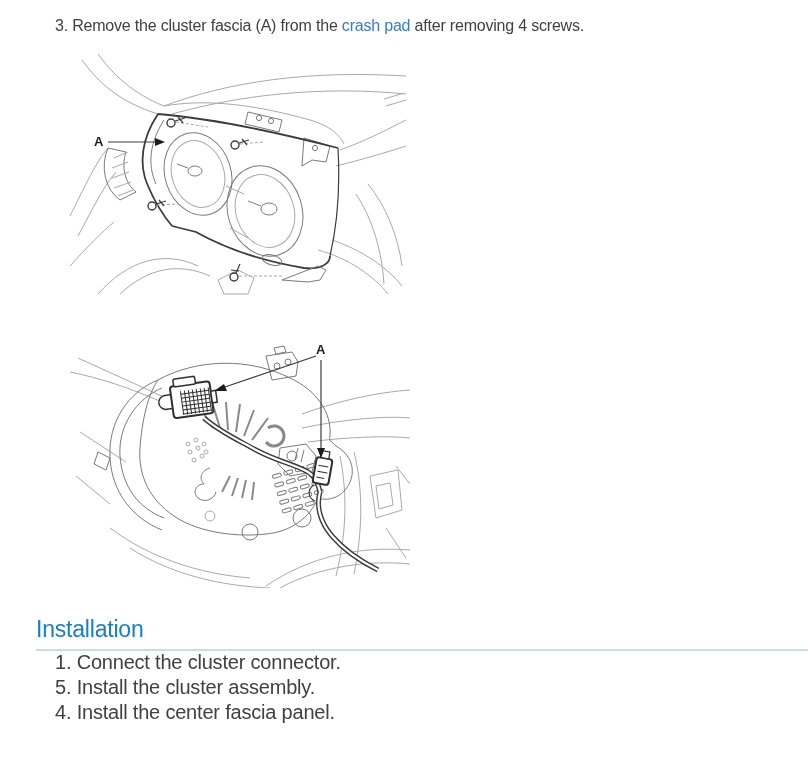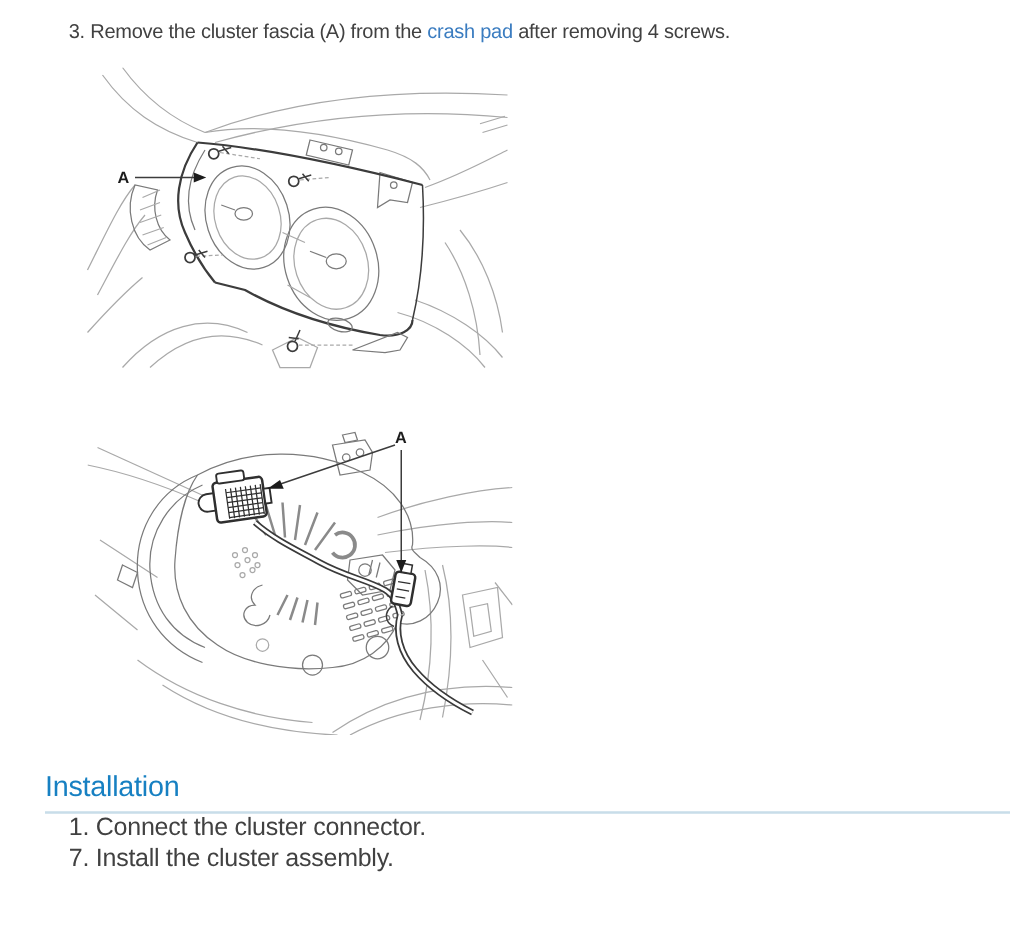--- a/index.html
+++ b/index.html
@@ -216,16 +216,17 @@
       <polygon fill="#1c1c1c" points="144,55 154,48 157,55"></polygon>
       <path class="dk1" d="M251,24 L251,114"></path>
       <polygon fill="#1c1c1c" points="251,122 247,112 255,112"></polygon>
     </svg>
   </figure>
 
   <h2 class="install">Installation</h2>
 
   <div class="install-list">
     <div>1. Connect the cluster connector.</div>
-    <div>7. Install the cluster assembly.</div>
+    <div>5. Install the cluster assembly.</div>
+    <div>4. Install the center fascia panel.</div>
   </div>
 
 </div>
 
 </body></html>

